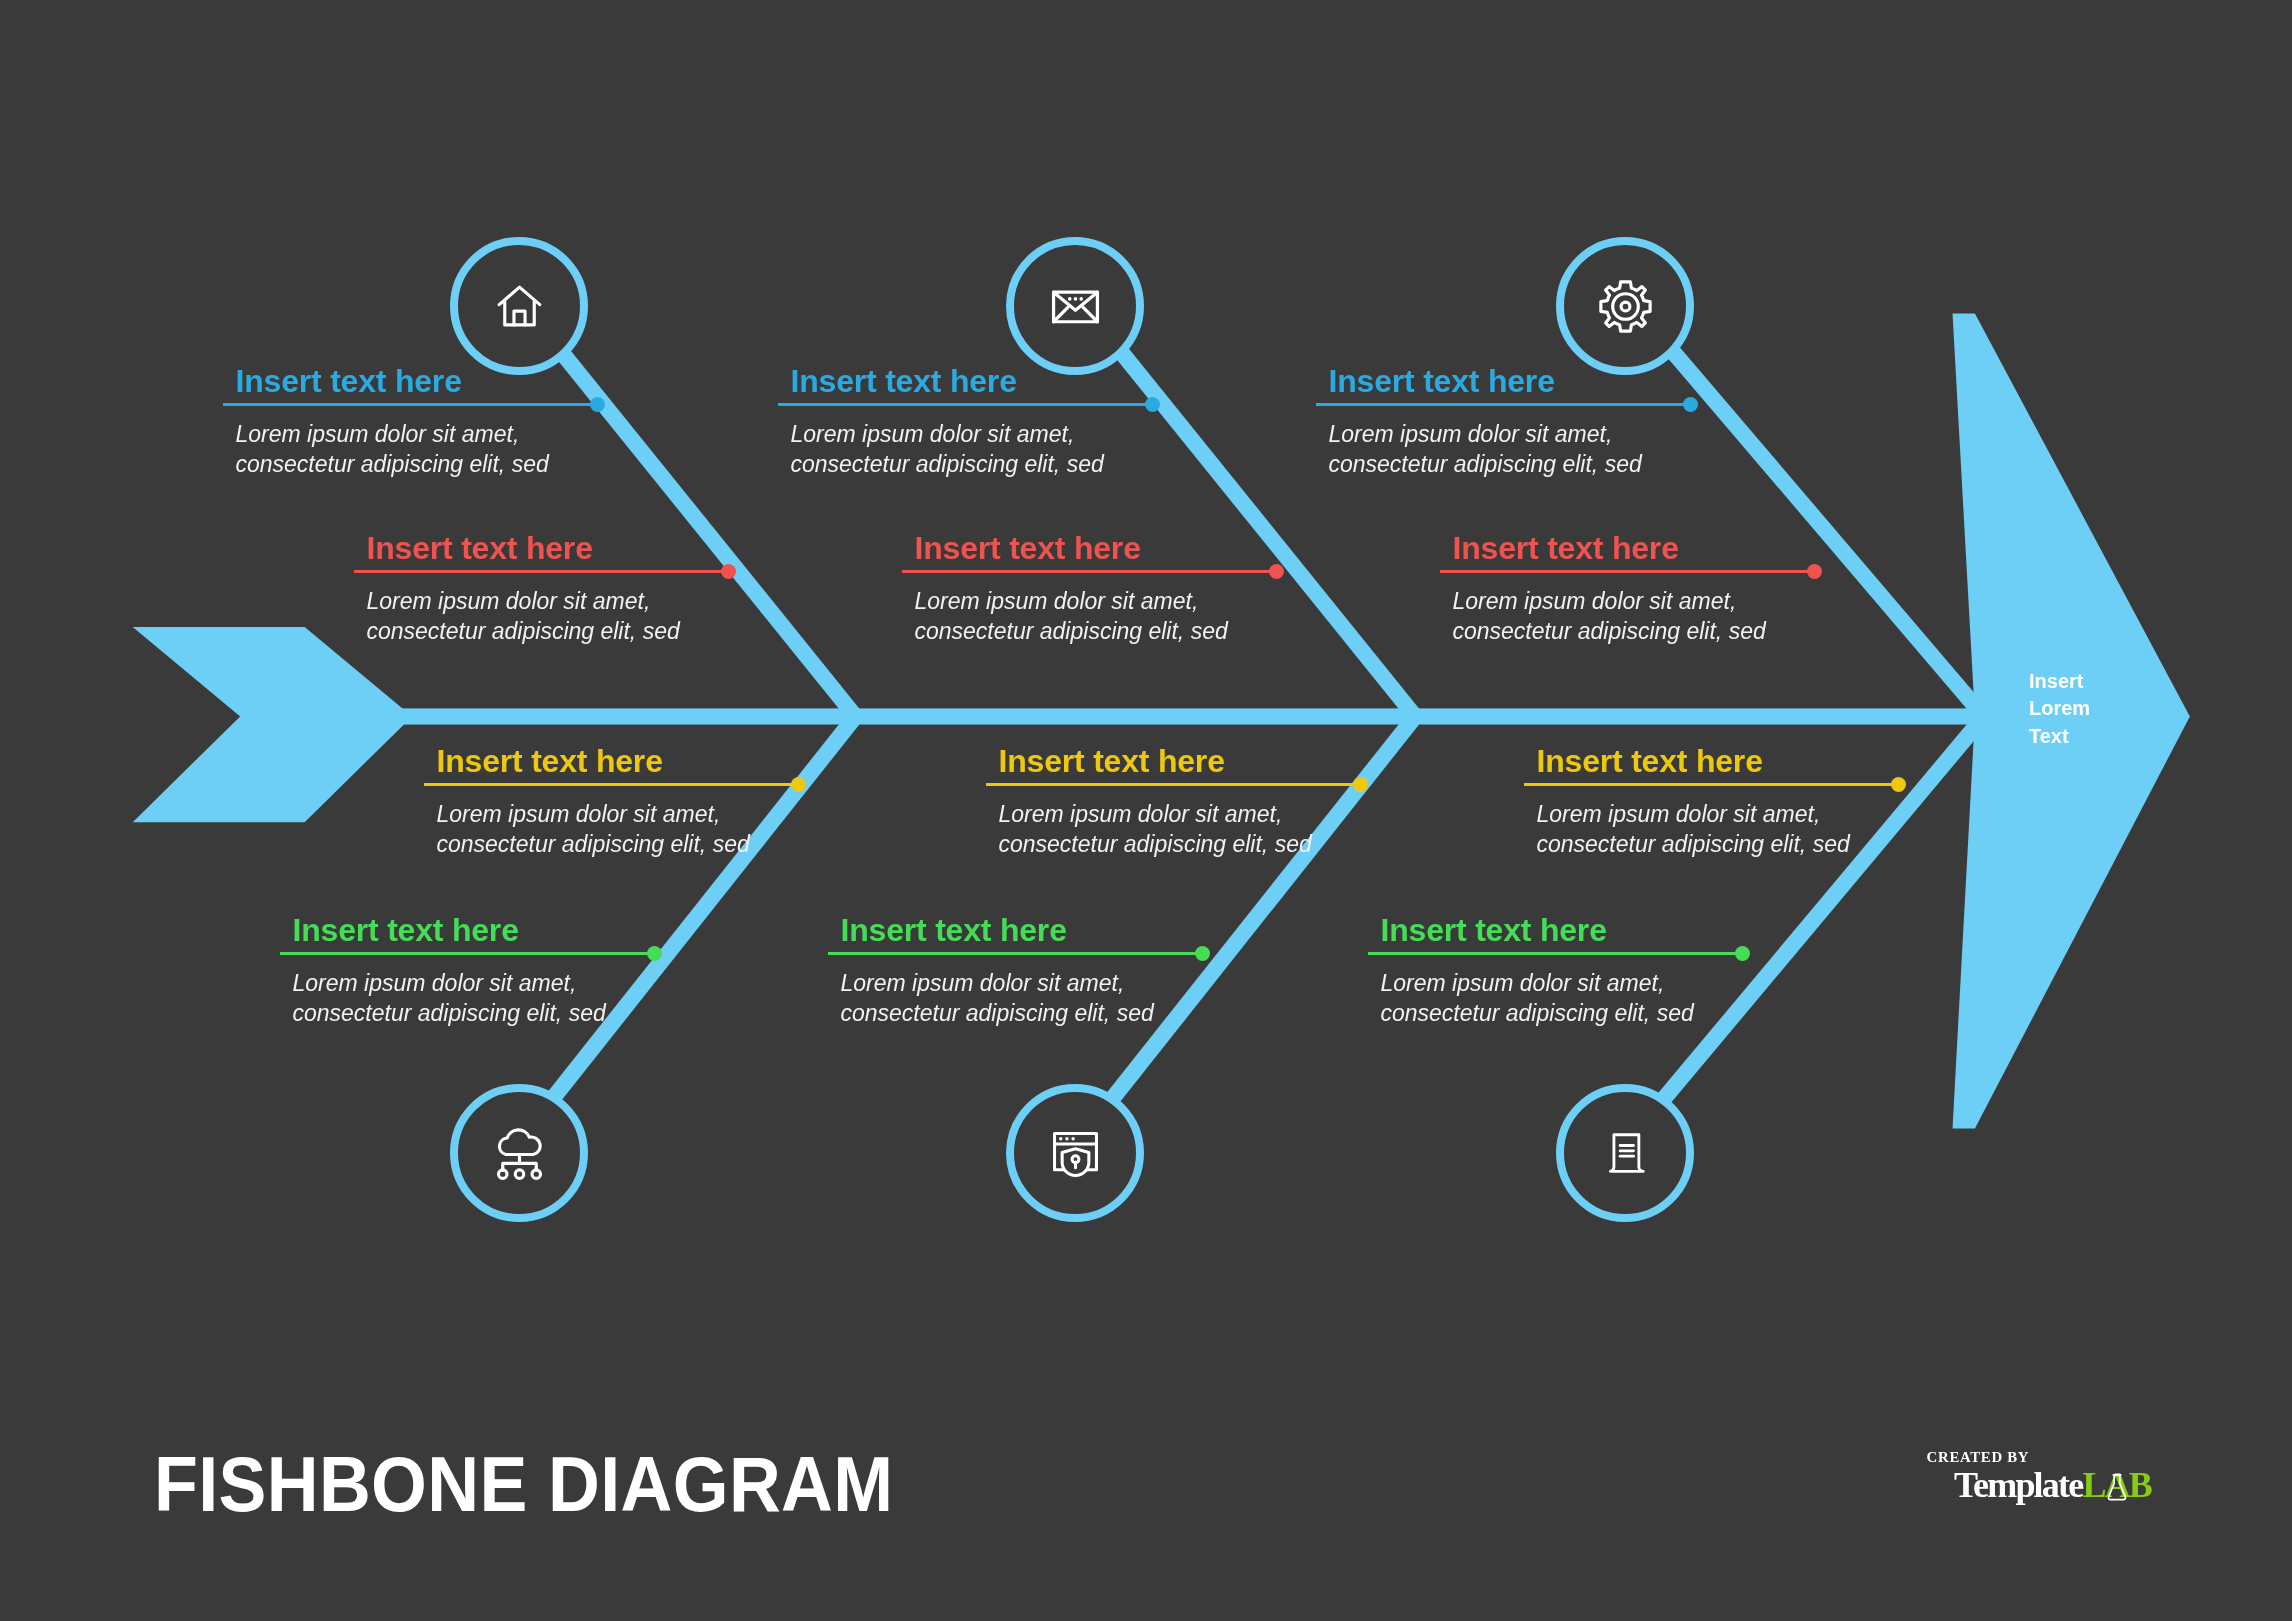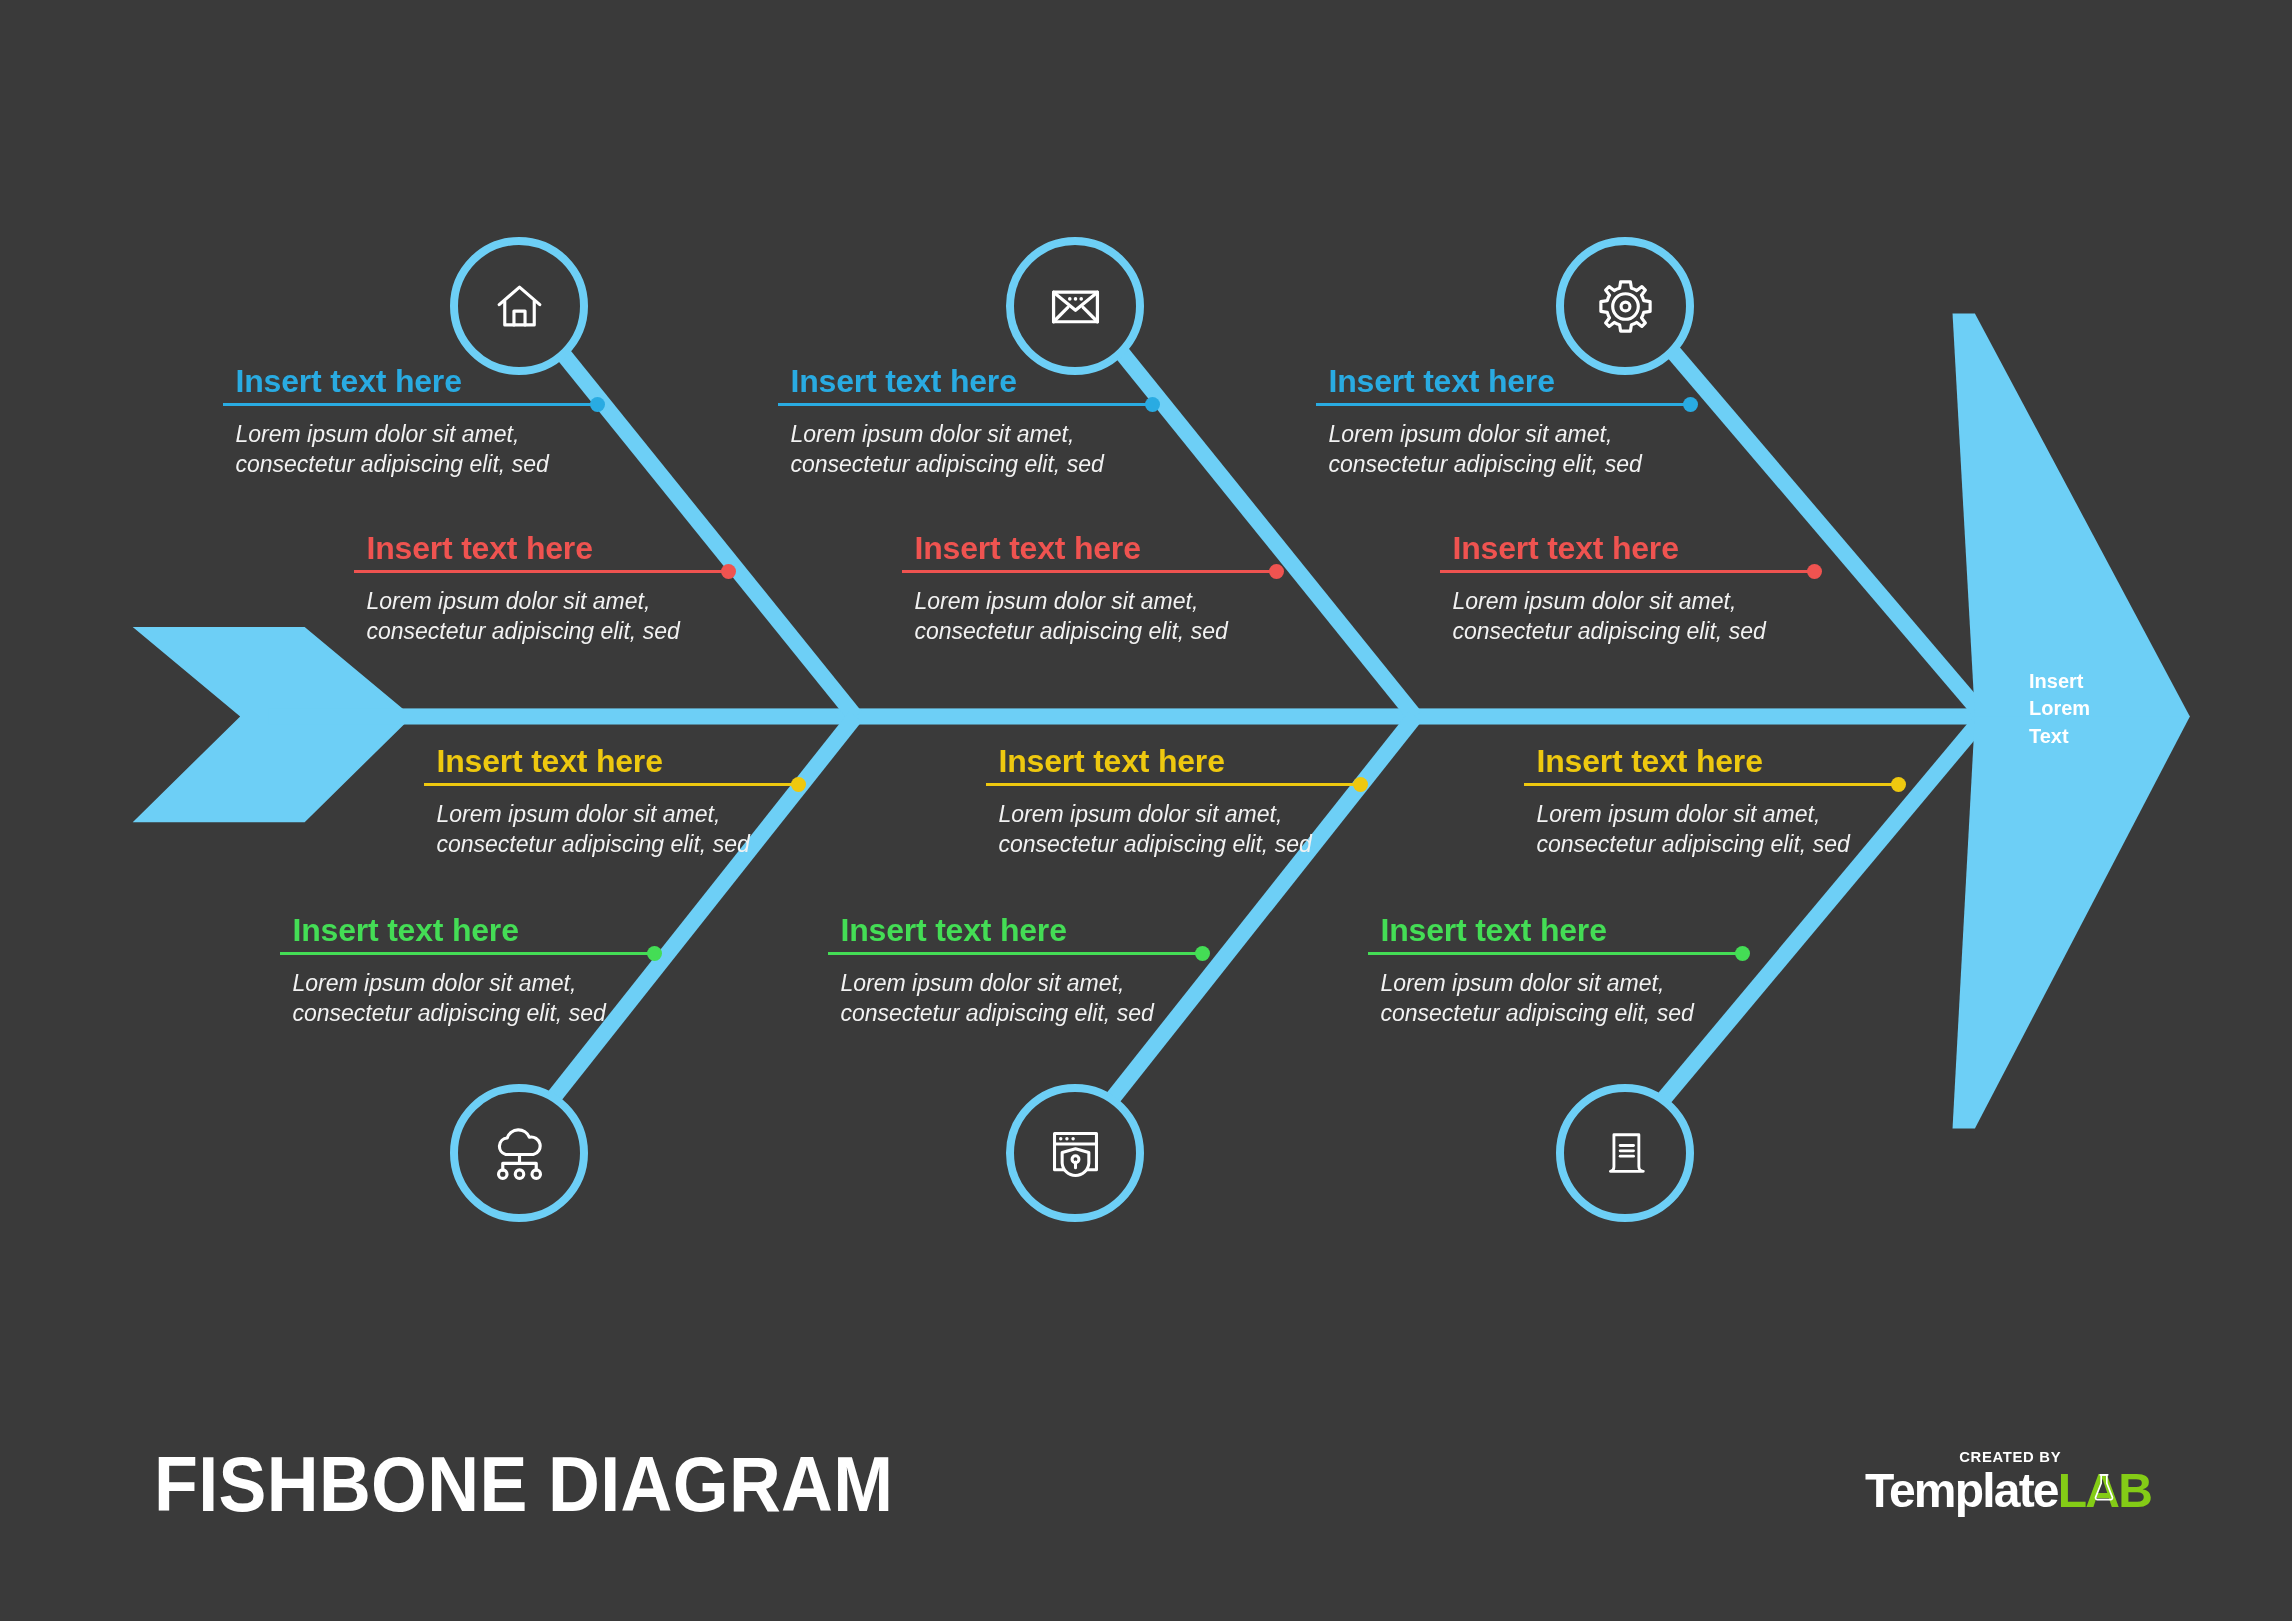--- a/index.html
+++ b/index.html
@@ -121,38 +121,40 @@
     font-weight: bold;
     letter-spacing: 0.4px;
     transform: scaleX(0.92);
     transform-origin: left center;
     white-space: nowrap;
   }
   #brand {
     position: absolute;
     right: 142px;
     top: 1450px;
-    text-align: center;
+    text-align: left;
     line-height: 1;
+    font-family: Liberation Serif, serif;
   }
   #brand .created {
     color: #ffffff;
     font-size: 14.8px;
     font-weight: bold;
     letter-spacing: 0.7px;
     margin-left: 4.5px;
     margin-bottom: 1.8px;
   }
   #brand .wordmark {
     display: flex;
     align-items: flex-end;
-    font-size: 48px;
+    font-size: 36px;
     font-weight: bold;
     letter-spacing: -1.8px;
     line-height: 1;
+    margin-left: 32px;
   }
   #brand .tpl { color: #ffffff; }
   #brand .lab { color: #84cc16; position: relative; display: inline-block; }
   #brand .flask {
     position: absolute;
     left: 50%;
     top: 5.4px;
     transform: translateX(-50%);
     width: 23px;
     height: 30px;

